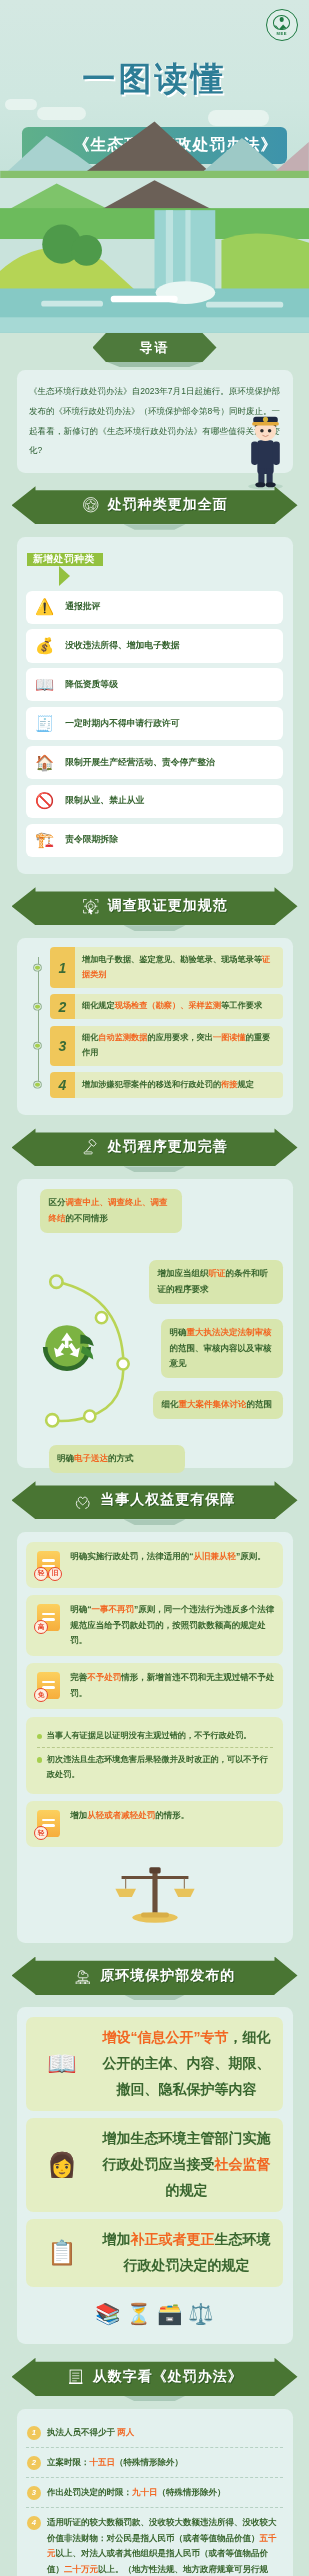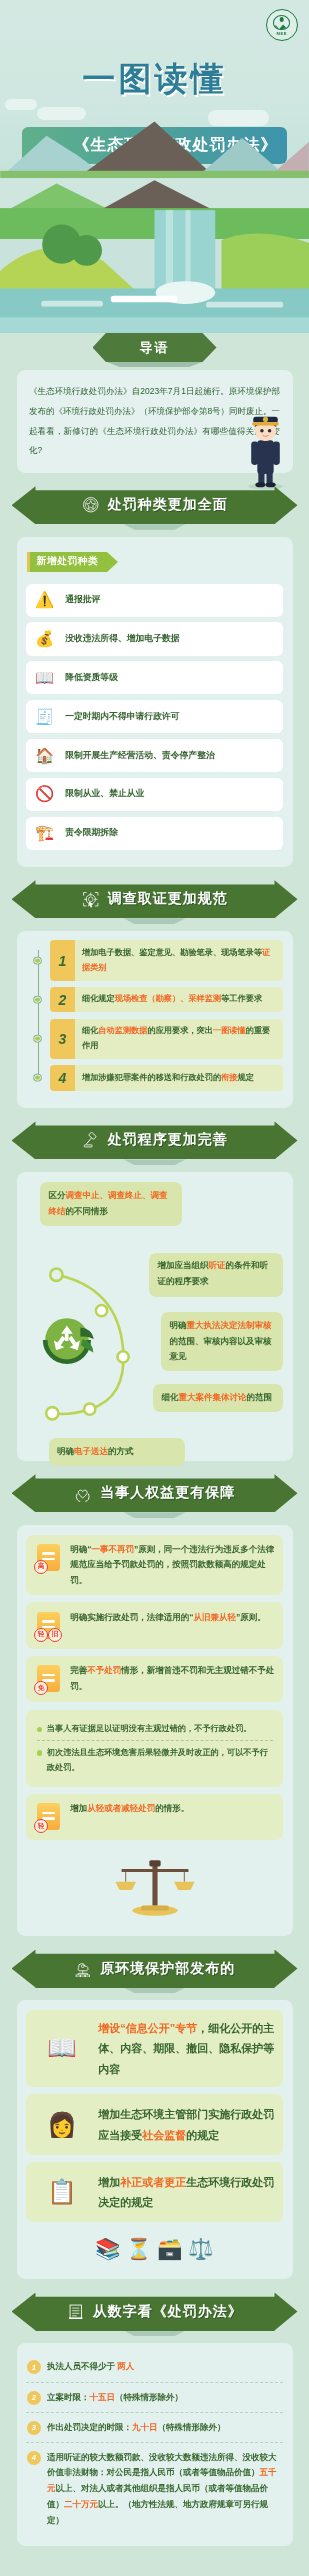--- a/index.html
+++ b/index.html
@@ -53,21 +53,21 @@
     font-size:13px; font-weight:bold; letter-spacing:2.1px; position:relative; z-index:3; }
   .pill-shadow{ width:95px;height:5.2px;margin:0 auto;background:#9dbfa9;clip-path:polygon(0 0,100% 0,86% 100%,14% 100%); }
 
   
   .card { width:276px; margin:7.2px auto 0; background:#e3f1ee; border-radius:8.2px; padding:9.3px 9.3px 11.3px; }
   .intro-card { width:276px; margin:3.1px auto 0; background:#e4f1ee; border-radius:8.2px; padding:11.3px 12.4px; position:relative; }
   .intro-text { font-size:8.5px; line-height:2.35; color:#2f6135; text-align:justify; }
   .officer { position:absolute; right:3.1px; bottom:-17.5px; width:47px; height:87px; }
 
   
-  .tag { display:inline-flex; align-items:center; height:31px; margin:0 0 6.2px 1px; position:relative; }
+  .tag { display:inline-flex; align-items:center; height:31px; margin:0 0 6.2px 1px; position:relative;flex-direction:column; }
   .tag .bar { width:3.6px; height:20.6px; background:#e2c558; }
   .tag .body { background:#93c13f; color:#fff; font-size:9.8px; font-weight:bold; letter-spacing:0.5px;
     padding:0 8.2px 0 6.2px; height:20.6px; display:flex; align-items:center; }
   .tag .head { width:0;height:0;border-top:10.3px solid transparent;border-bottom:10.3px solid transparent;border-left:11.3px solid #93c13f; }
 
   .row { background:#fff; border-radius:6.2px; min-height:32px; margin-bottom:5.7px;
     display:flex; align-items:center; padding:4.1px 7.2px; gap:7.2px; }
   .row .emoji { width:25px; height:25px; flex:0 0 25px; display:flex; align-items:center; justify-content:center; font-size:15.5px; }
   .row .label { font-size:8.8px; font-weight:bold; color:#35632f; }
 
@@ -103,21 +103,21 @@
   .rcard .txt { flex:1; font-size:8.5px; line-height:1.82; font-weight:bold; color:#39662f; }
 
   .bullets { padding:1px 2.1px 1px 3.1px; }
   .bl { display:flex; gap:4.6px; font-size:8.2px; line-height:1.85; font-weight:bold; color:#39662f; padding:3.6px 0; }
   .bl .bd { width:5.2px;height:5.2px;border-radius:50%;background:#a6cf4e;flex:0 0 5.2px;margin-top:5.7px; }
   .bl + .bl { border-top:0.8px dashed #b7c98a; }
 
   
   .icard { background:#e4eec4; border-radius:7.2px; padding:8.2px 8.2px; margin-bottom:7.2px; display:flex; gap:8.2px; align-items:center; }
   .icard .pic { width:56px; flex:0 0 56px; height:44px; display:flex; align-items:center; justify-content:center; font-size:24px; }
-  .icard .txt { flex:1; font-size:11px; line-height:1.85; font-weight:bold; color:#39662f; }
+  .icard .txt { flex:1; font-size:14px; line-height:1.85; font-weight:bold; color:#39662f;text-align:center; }
 
   
   .stat { display:flex; gap:6.2px; padding:6.7px 1px; }
   .stat + .stat { border-top:0.8px dashed #b6d2c3; }
   .stat .sn { width:14px; height:14px; flex:0 0 14px; border-radius:50%; background:#f0c75a; color:#fff;
     display:flex; align-items:center; justify-content:center; font-size:7.7px; font-weight:bold; font-style:italic; margin-top:1px; }
   .stat .st { flex:1; font-size:8.5px; line-height:1.85; font-weight:bold; color:#39662f; }
 
   .hl { color:#f26722; }
   .pic-band { background:#e3f1ee; border-radius:7.2px; padding:7.2px; display:flex; justify-content:center; gap:5.2px; font-size:20.6px; }
@@ -322,55 +322,55 @@
       <svg class="recycle" viewBox="0 0 112 112">
         <circle cx="52" cy="54" r="42" fill="#7cb342"></circle>
         <path d="M10,54 a42,42 0 0 0 84,0" fill="none" stroke="#2f6b2a" stroke-width="9"></path>
         <path d="M52,26 l11,16 h-8 v14 h-7 v-14 h-7 z" fill="#fff"></path>
         <path d="M31,74 l-4,-19 l7,4 l9,-13 l6,5 l-9,13 l7,4 z" fill="#fff"></path>
         <path d="M73,74 l4,-19 l-7,4 l-9,-13 l-6,5 l9,13 l-7,4 z" fill="#fff"></path>
         <path d="M78,30 q22,2 26,22 q-16,-6 -26,-4 z" fill="#2f6b2a"></path>
         <path d="M82,52 q20,6 21,26 q-17,-9 -24,-14 z" fill="#3f8a34"></path>
       </svg>
       <div class="bub" id="bub0" style="left:14.4px;top:0;width:142px;"><span>区分</span><span class="hl">调查中止、调查终止、调查终结</span><span>的不同情形</span></div>
-      <div class="bub" id="bub1" style="right:0;top:71px;width:134px;font-family:Liberation Mono, monospace;"><span>增加应当组织</span><span class="hl">听证</span><span>的条件和听证的程序要求</span></div>
+      <div class="bub" id="bub1" style="right:0;top:71px;width:134px;"><span>增加应当组织</span><span class="hl">听证</span><span>的条件和听证的程序要求</span></div>
       <div class="bub" id="bub2" style="right:0;top:130px;width:122px;"><span>明确</span><span class="hl">重大执法决定法制审核</span><span>的范围、审核内容以及审核意见</span></div>
       <div class="bub" id="bub3" style="right:0;top:202px;width:130px;"><span>细化</span><span class="hl">重大案件集体讨论</span><span>的范围</span></div>
       <div class="bub" id="bub4" style="left:23px;top:256px;width:136px;"><span>明确</span><span class="hl">电子送达</span><span>的方式</span></div>
     </div>
   </div>
 
   <div class="banner">
     <span class="ico">
       <svg viewBox="0 0 34 34">
       <path d="M17,13 c-3,-6 -11,-2 -8,4 c2,4 8,8 8,8 c0,0 6,-4 8,-8 c3,-6 -5,-10 -8,-4 z" fill="none" stroke="#fff" stroke-width="1.7"></path>
       <path d="M6,17 q-3,5 0,11 q2,3 6,4" fill="none" stroke="#fff" stroke-width="1.7"></path>
       <path d="M28,17 q3,5 0,11 q-2,3 -6,4" fill="none" stroke="#fff" stroke-width="1.7"></path>
         </svg>
     </span>
     <span class="txt">当事人权益更有保障</span>
   </div>
   <div class="banner-shadow"></div>
 
   <div class="card">
     <div id="rights-list">
-        <div class="rcard">
-          <span class="badge">
-            <span class="sheet"></span>
-            <span class="stamp">高</span>
-          </span>
-          <span class="txt"><span>明确“</span><span class="hl">一事不再罚</span><span>”原则，同一个违法行为违反多个法律规范应当给予罚款处罚的，按照罚款数额高的规定处罚。</span></span>
-        </div>
         <div class="rcard">
           <span class="badge">
             <span class="sheet"></span>
             <span class="stamp">轻</span>
             <span class="stamp stamp2">旧</span>
           </span>
           <span class="txt"><span>明确实施行政处罚，法律适用的“</span><span class="hl">从旧兼从轻</span><span>”原则。</span></span>
+        </div>
+        <div class="rcard">
+          <span class="badge">
+            <span class="sheet"></span>
+            <span class="stamp">高</span>
+          </span>
+          <span class="txt"><span>明确“</span><span class="hl">一事不再罚</span><span>”原则，同一个违法行为违反多个法律规范应当给予罚款处罚的，按照罚款数额高的规定处罚。</span></span>
         </div>
         <div class="rcard">
           <span class="badge">
             <span class="sheet"></span>
             <span class="stamp">免</span>
           </span>
           <span class="txt"><span>完善</span><span class="hl">不予处罚</span><span>情形，新增首违不罚和无主观过错不予处罚。</span></span>
         </div>
         <div class="rcard" style="display:block">
           <div class="bullets">

